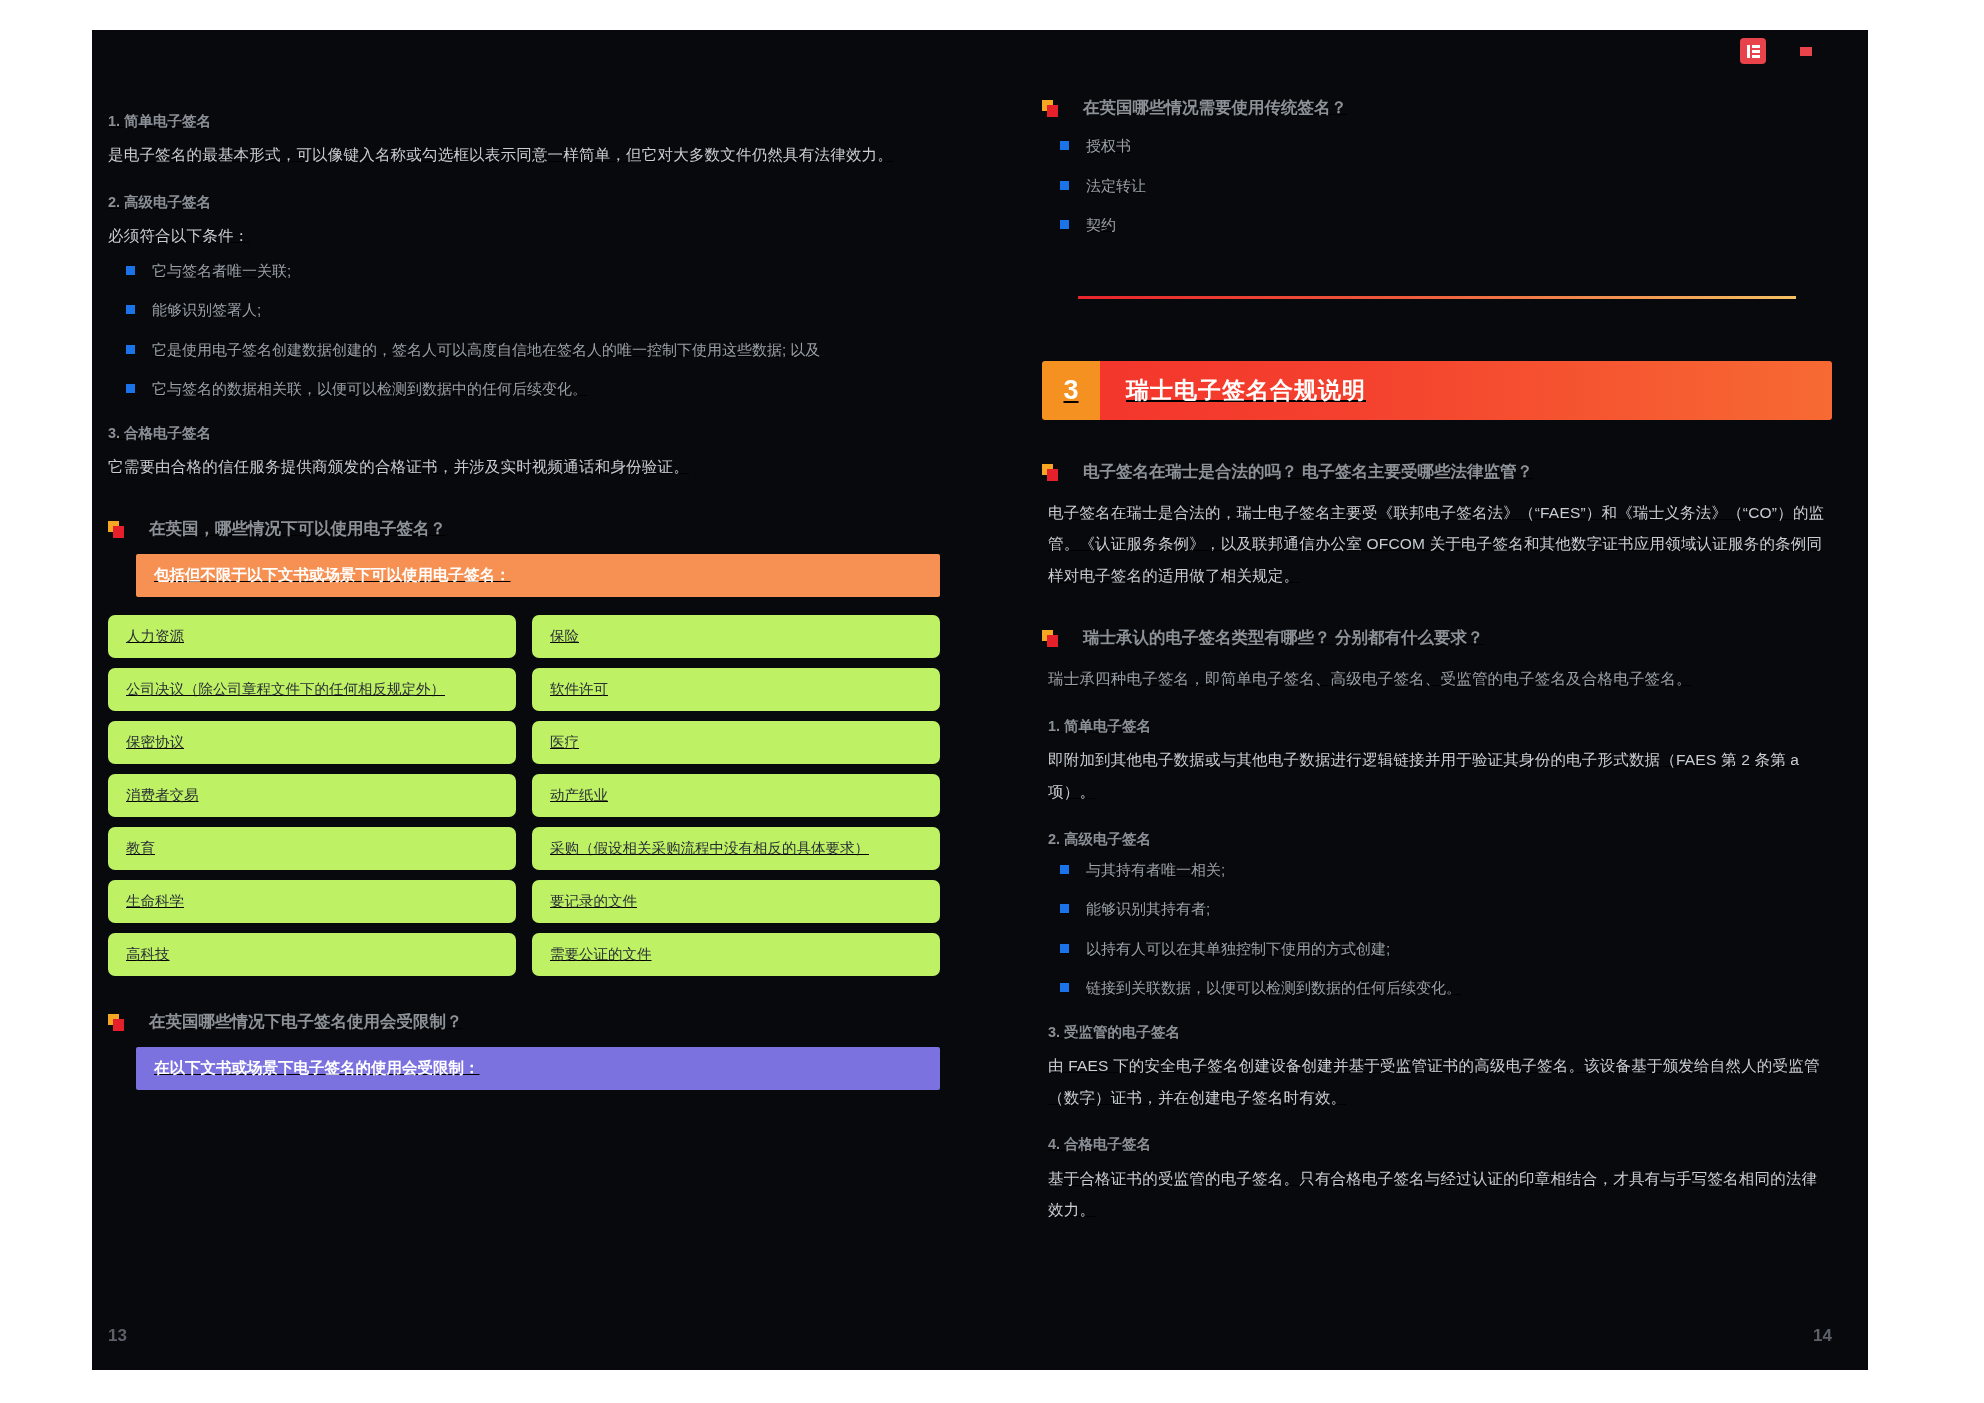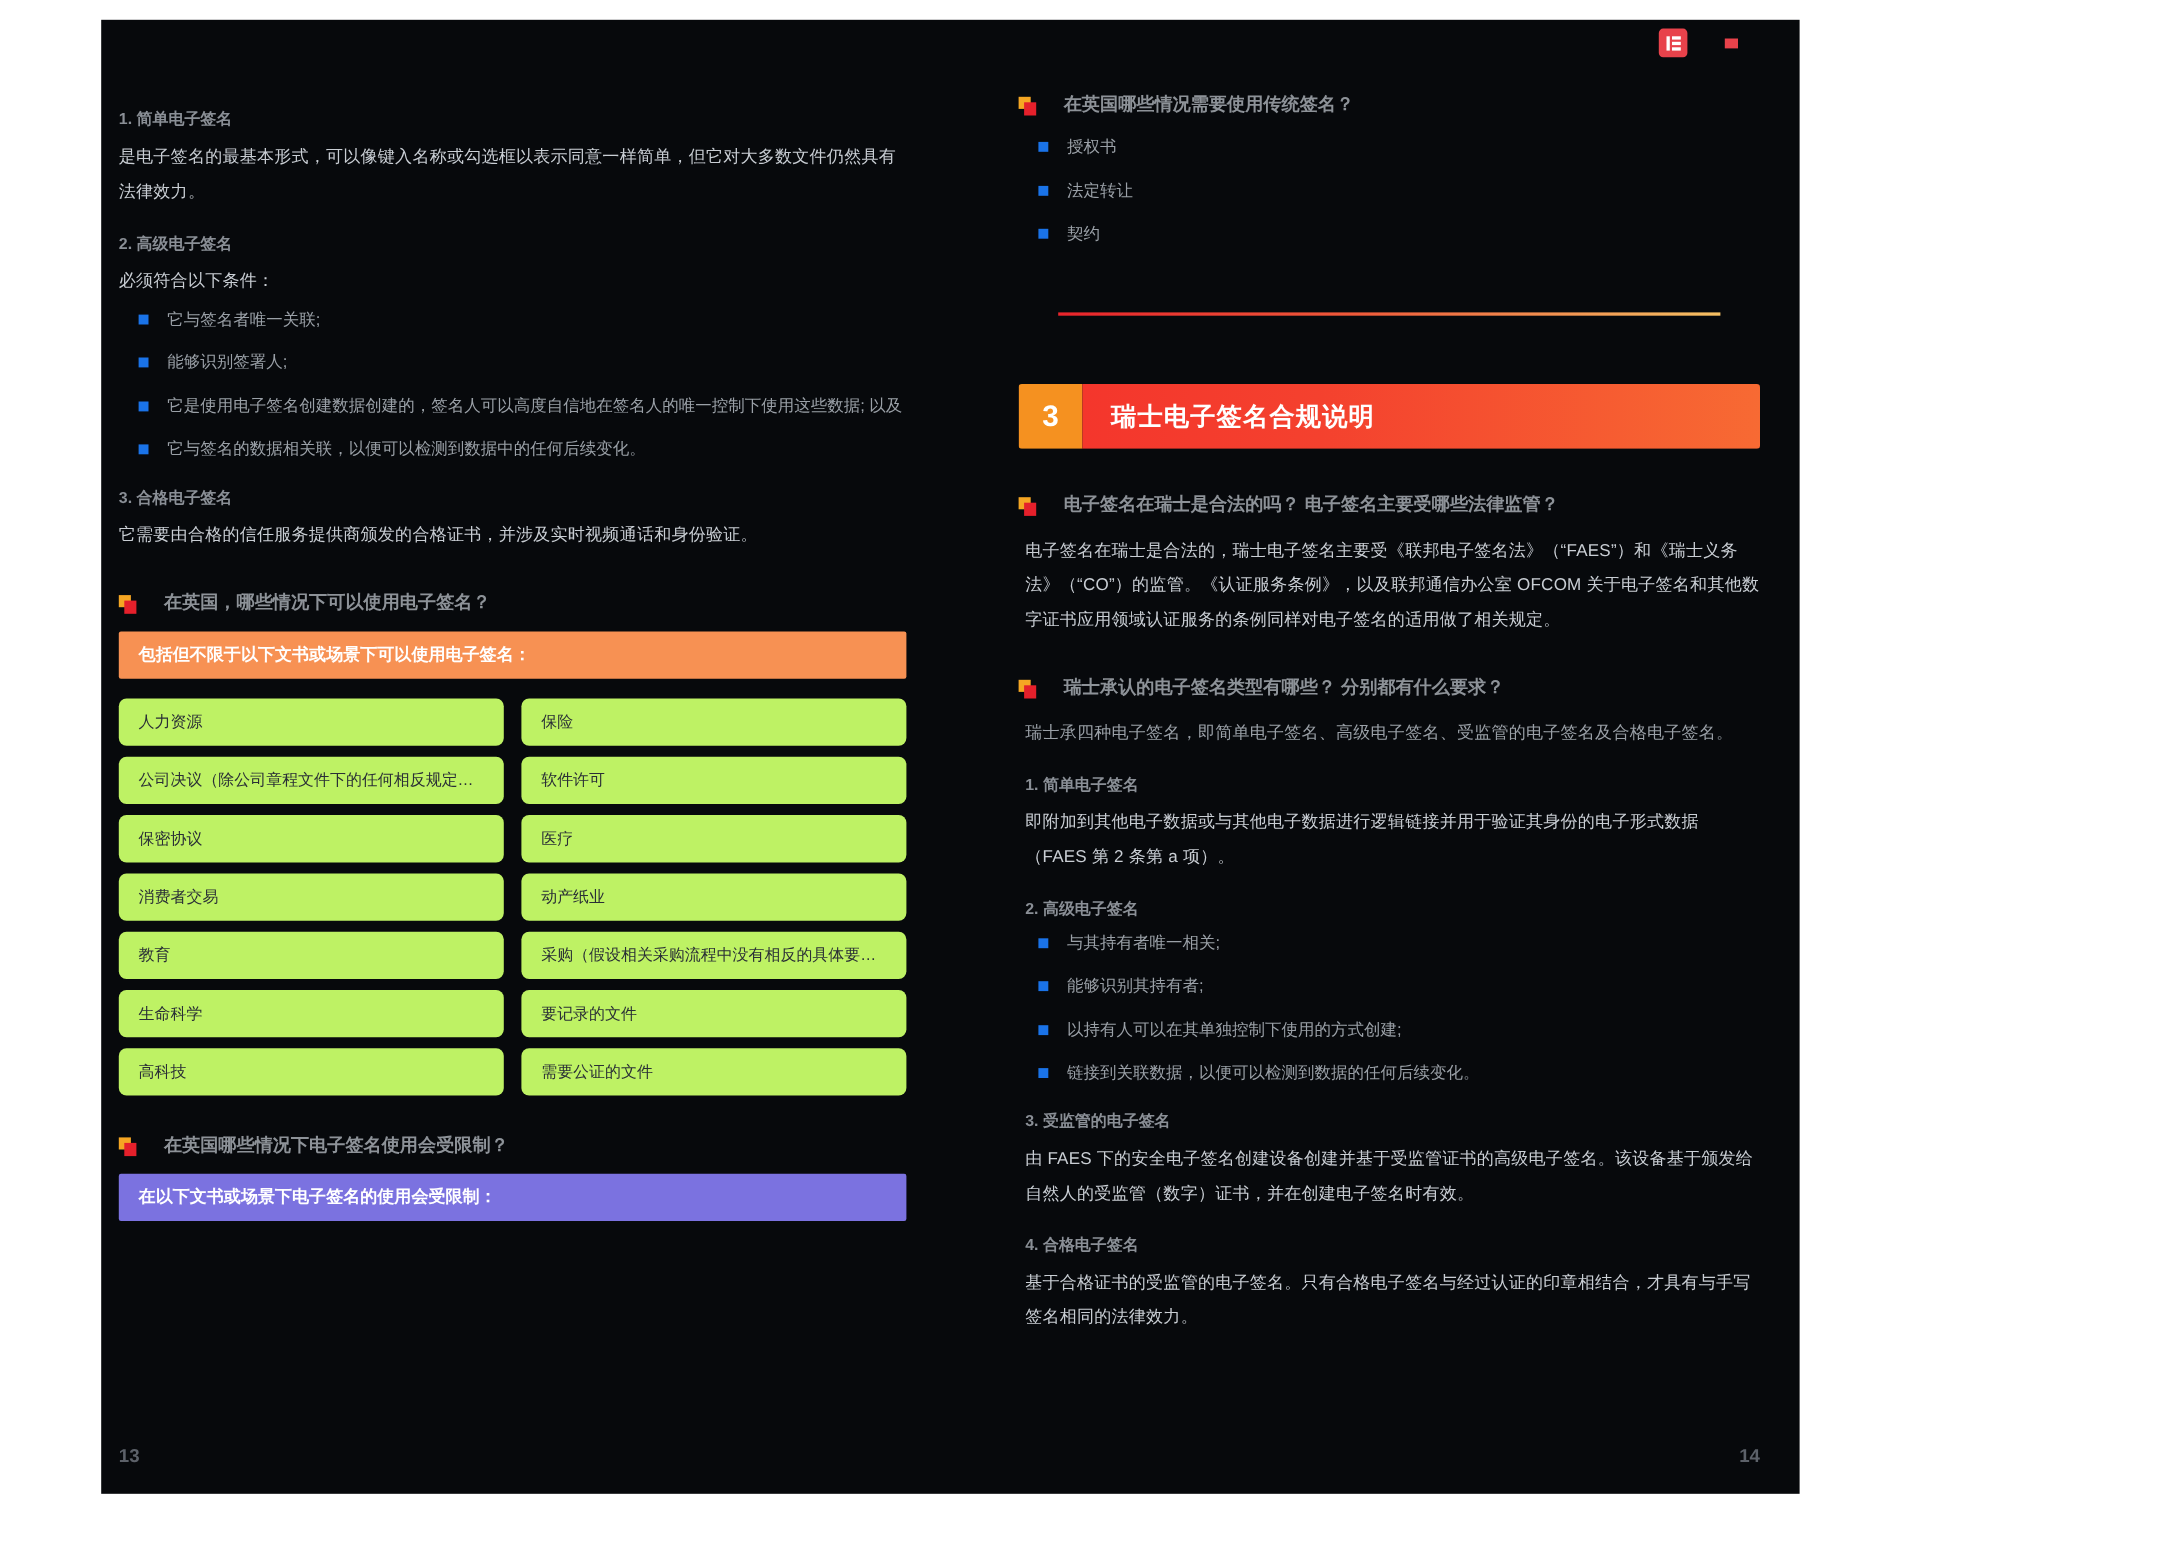--- a/index.html
+++ b/index.html
@@ -13,25 +13,26 @@
   #page {
     position: relative;
     width: 1984px;
     height: 1403px;
     background: #ffffff;
   }
   
   .spread {
     position: absolute;
     left: 92px;
-    top: 18px;
-    width: 1544px;
+    top: 30px;
+    width: 1776px;
     height: 1340px;
     background: #07090c;
     display: flex;
+    text-decoration: underline;
   }
   .page-col {
     position: relative;
     flex: 1 1 50%;
     padding: 60px 56px 0 56px;
   }
   .page-col.left { padding-left: 16px; padding-right: 40px; }
   .page-col.right { padding-left: 62px; padding-right: 36px; }
 
   
@@ -123,20 +124,21 @@
   }
 
   
   .banner {
     padding: 11px 18px;
     font-size: 15.5px;
     font-weight: 700;
     color: #ffffff;
     border-radius: 2px;
     margin-bottom: 18px;
+    margin-left: 28px;
   }
   .banner.orange { background: #f79153; }
   .banner.purple { background: #7b72e0; }
 
   
   .pill-grid {
     display: grid;
     grid-template-columns: 1fr 1fr;
     column-gap: 16px;
     row-gap: 10px;

